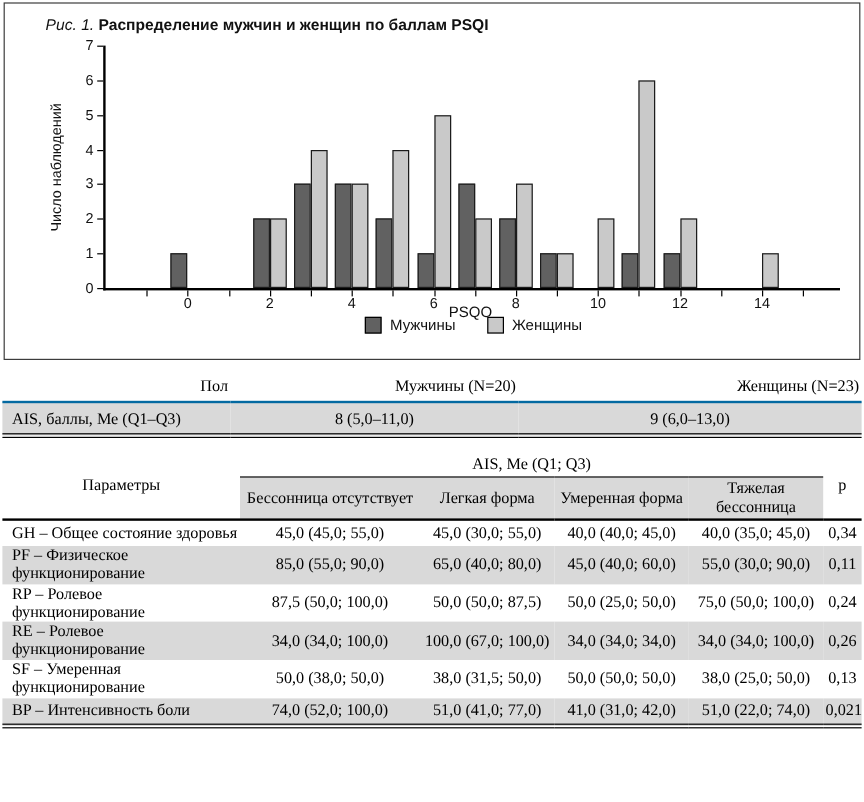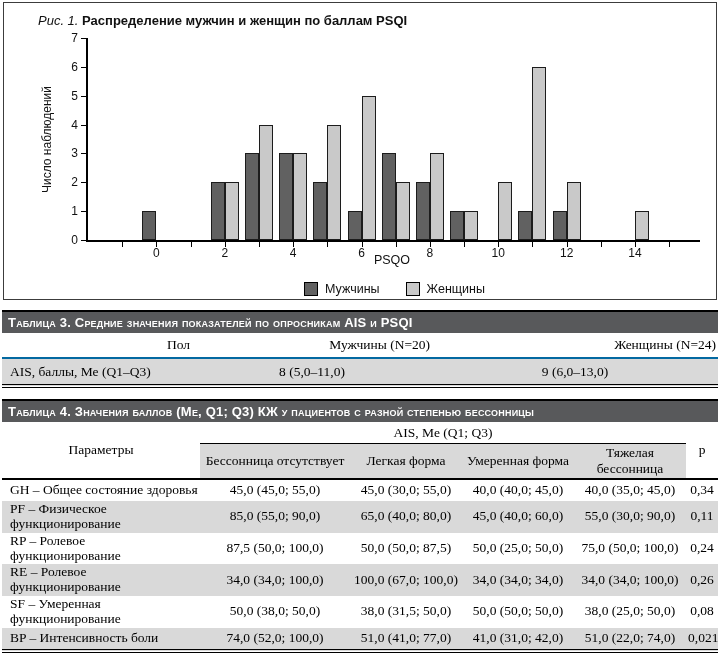--- a/index.html
+++ b/index.html
@@ -19,21 +19,21 @@
     margin-top:-7px;}
   .xlab{position:absolute;top:208px;width:30px;margin-left:-15px;text-align:center;
     font-size:12px;color:#111;}
   .axis-title-x{position:absolute;left:82px;top:250px;width:612px;text-align:center;
     font-size:12.5px;color:#111;}
   .axis-title-y{position:absolute;left:36px;top:56px;height:162px;
     writing-mode:vertical-rl;transform:rotate(180deg);text-align:center;
     font-size:12px;color:#111;}
   .fig-bottom{position:absolute;left:0;top:261px;width:712px;height:20px;}
   .signif{position:absolute;left:84px;top:2px;font-size:12.5px;color:#111;}
-  .legend{position:absolute;left:300px;top:18px;display:flex;gap:26px;}
+  .legend{position:absolute;left:300px;top:0;display:flex;gap:26px;}
   .legend-item{display:flex;align-items:center;gap:7px;font-size:12.5px;color:#111;}
   .legend-swatch{width:14px;height:14px;box-sizing:border-box;border:1px solid #000;}
   
   .tables{position:absolute;left:2px;top:310px;width:716px;}
   .tbl-title{border-top:2px solid #000;background:#58595b;color:#fff;
     font-family:"Liberation Sans",sans-serif;font-weight:bold;font-size:13px;
     font-variant:small-caps;letter-spacing:.2px;height:21px;line-height:21px;
     padding-left:6px;}
   table{width:100%;border-collapse:collapse;table-layout:fixed;
     font-family:"Liberation Serif",serif;font-size:13.5px;color:#000;}
@@ -138,46 +138,44 @@
         <div class="legend-item">
           <span class="legend-swatch" style="background: rgb(201, 201, 201);"></span>
           <span>Женщины</span>
         </div>
       </div>
   </div>
 </div>
 
 <div class="tables">
 
-  <div class="tbl-title">Таблица 3. Средние значения показателей по опросникам AIS и PSQI</div>
   <table id="table3" class="bottom-double">
     <colgroup>
         <col style="width:190px">
         <col style="width:240px">
         <col style="width:286px">
       </colgroup>
     <thead>
       <tr>
         <th>Пол</th>
         <th>Мужчины (N=20)</th>
-        <th>Женщины (N=24)</th>
+        <th>Женщины (N=23)</th>
       </tr>
     </thead>
     <tbody>
         <tr class="shaded">
           <td class="lbl">AIS, баллы, Ме (Q1–Q3)</td>
           <td>8 (5,0–11,0)</td>
           <td>9 (6,0–13,0)</td>
         </tr>
       </tbody>
   </table>
 
   <div class="gap12"></div>
 
-  <div class="tbl-title">Таблица 4. Значения баллов (Ме, Q1; Q3) КЖ у пациентов с разной степенью бессонницы</div>
   <table id="table4" class="bottom-double">
     <colgroup>
       <col style="width:198px">
         <col style="width:150px">
         <col style="width:112px">
       <col style="width:112px">
         <col style="width:112px">
         <col style="width:32px">
     </colgroup>
     <thead>
@@ -225,21 +223,21 @@
           <td>34,0 (34,0; 34,0)</td>
           <td>34,0 (34,0; 100,0)</td>
           <td>0,26</td>
         </tr>
         <tr>
           <td class="lbl">SF – Умеренная функционирование</td>
           <td>50,0 (38,0; 50,0)</td>
           <td>38,0 (31,5; 50,0)</td>
           <td>50,0 (50,0; 50,0)</td>
           <td>38,0 (25,0; 50,0)</td>
-          <td>0,08</td>
+          <td>0,13</td>
         </tr>
         <tr class="shaded">
           <td class="lbl">BP – Интенсивность боли</td>
           <td>74,0 (52,0; 100,0)</td>
           <td>51,0 (41,0; 77,0)</td>
           <td>41,0 (31,0; 42,0)</td>
           <td>51,0 (22,0; 74,0)</td>
           <td>0,021</td>
         </tr>
       </tbody>

